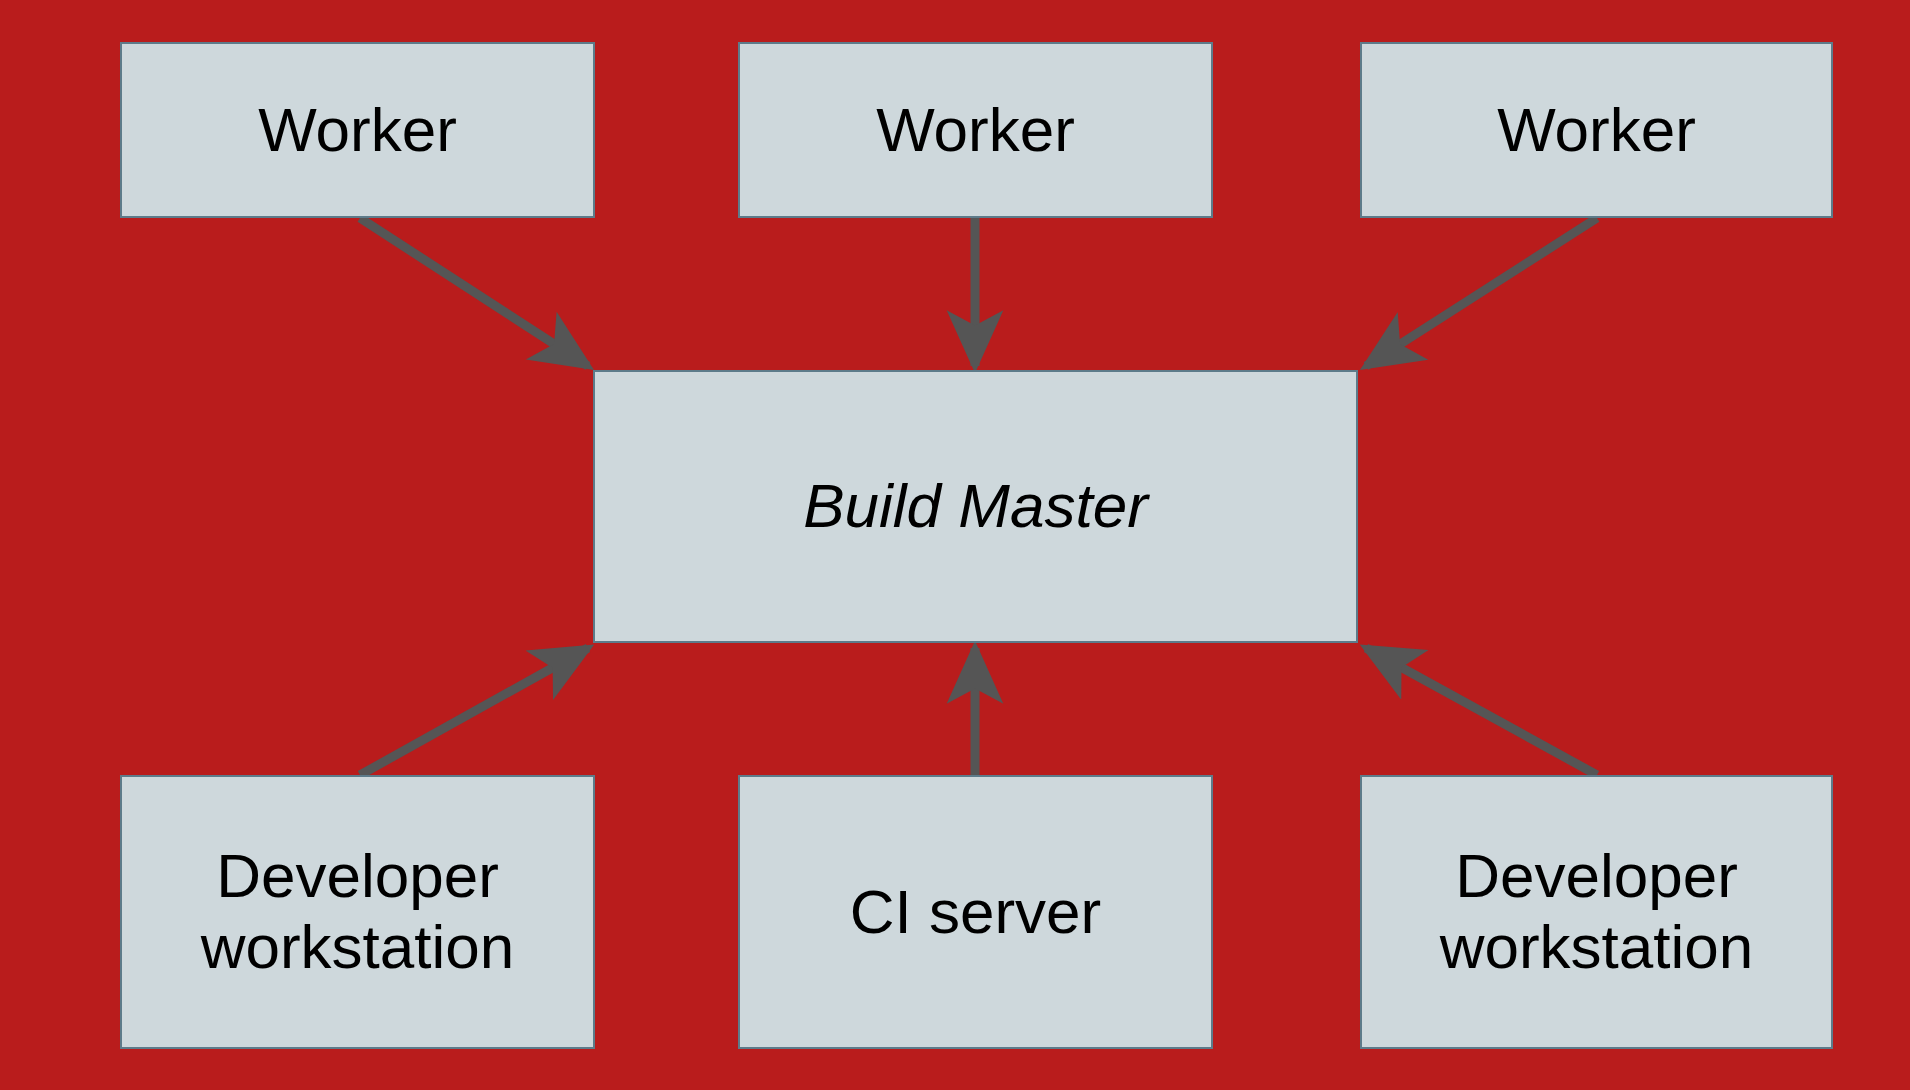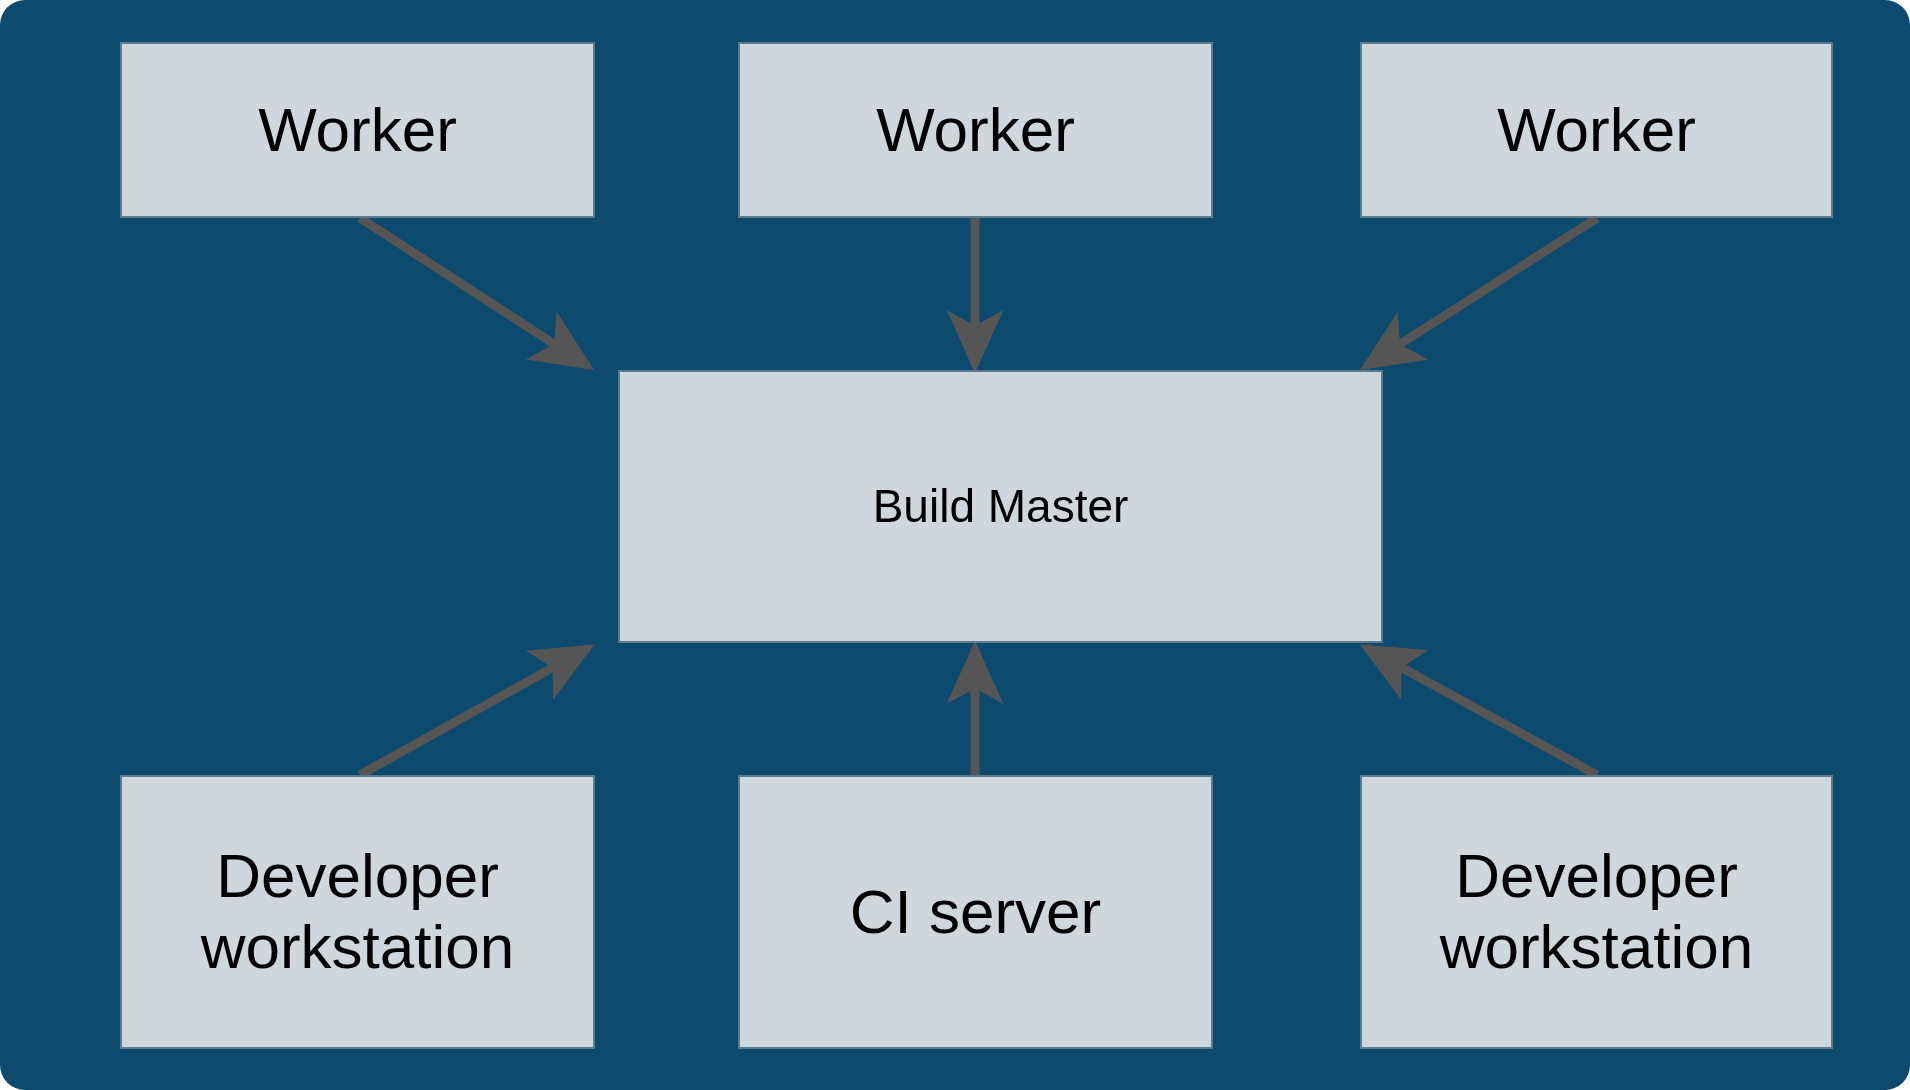--- a/index.html
+++ b/index.html
@@ -8,23 +8,22 @@
     padding: 0;
     background: #ffffff;
   }
   body {
     font-family: "Liberation Sans", sans-serif;
   }
   #diagram-canvas {
     position: relative;
     width: 1910px;
     height: 1090px;
-    background: #0c4a6e;
+    background: #b91c1c;
     overflow: hidden;
-    border-radius: 25px;
   }
   #arrow-layer {
     position: absolute;
     left: 0;
     top: 0;
     width: 1910px;
     height: 1090px;
     pointer-events: none;
   }
   .node {
@@ -44,21 +43,21 @@
     display: block;
     width: 100%;
     padding: 0 8px;
     box-sizing: border-box;
   }
   
   #node-worker-1 { left: 120px; top: 42px;  width: 475px; height: 176px; font-size: 62px; }
   #node-worker-2 { left: 738px; top: 42px;  width: 475px; height: 176px; font-size: 62px; }
   #node-worker-3 { left: 1360px; top: 42px; width: 473px; height: 176px; font-size: 62px; }
   
-  #node-build-master { left: 618px; top: 370px; width: 765px; height: 273px; font-size: 46px; }
+  #node-build-master { left: 593px; top: 370px; width: 765px; height: 273px; font-size: 62px; font-style: italic; }
   
   #node-dev-workstation-1 { left: 120px;  top: 775px; width: 475px; height: 274px; font-size: 62px; }
   #node-ci-server         { left: 738px;  top: 775px; width: 475px; height: 274px; font-size: 62px; text-align: center; }
   #node-dev-workstation-2 { left: 1360px; top: 775px; width: 473px; height: 274px; font-size: 62px; }
 </style>
 </head>
 <body>
 
 <div id="diagram-canvas">
 

